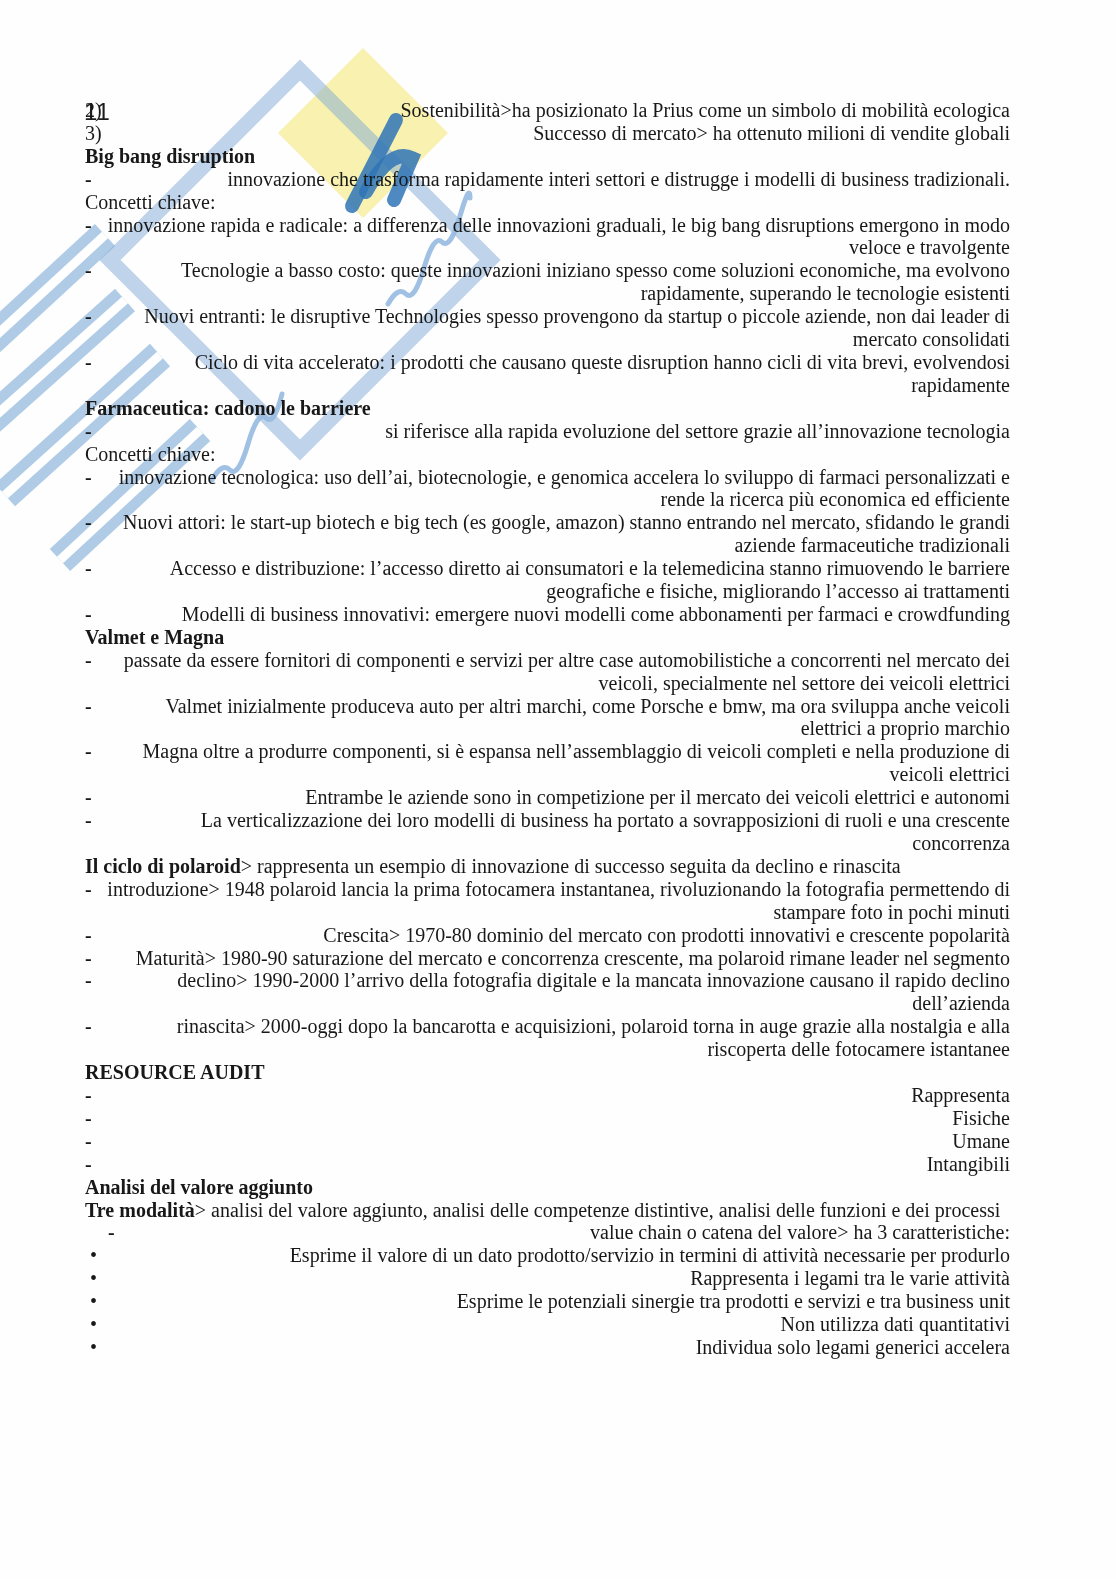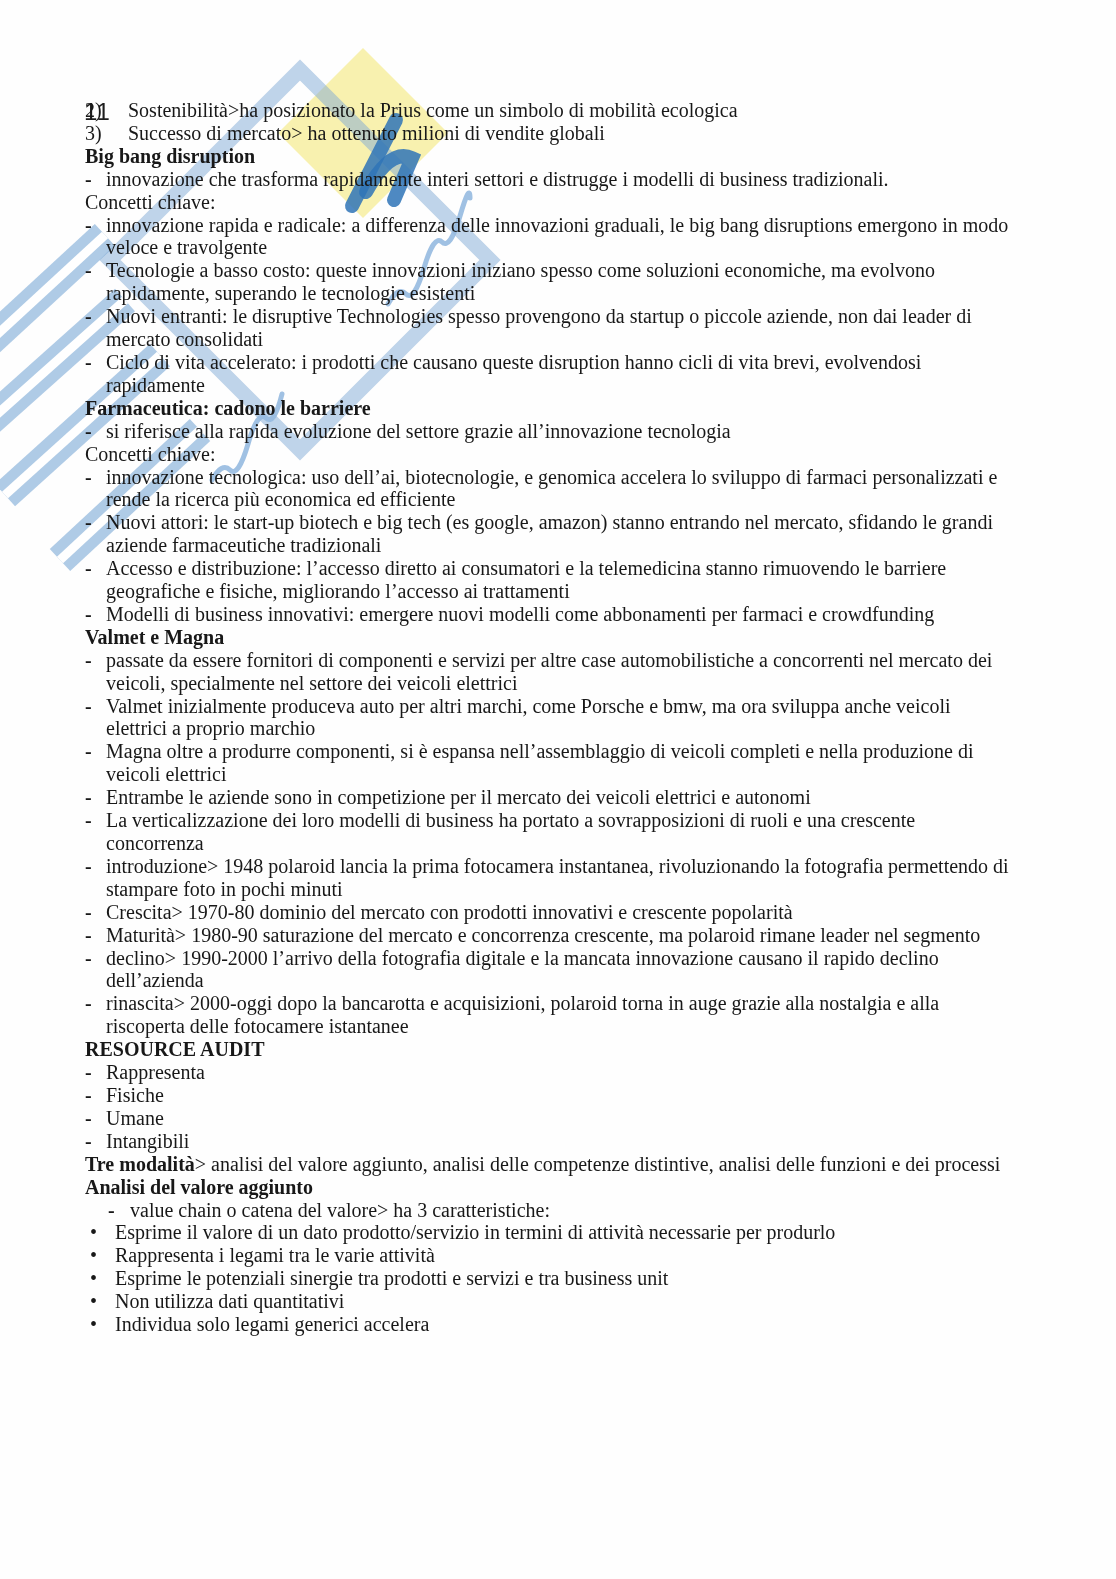--- a/index.html
+++ b/index.html
@@ -28,21 +28,21 @@
     text-rendering:optimizeLegibility;
   }
   .blk{position:relative;}
   .num,.dash,.dash2,.dot{display:flex;align-items:flex-start;}
   .num .marker{flex:0 0 43px;}
   .dash .marker{flex:0 0 21px;font-weight:700;}
   .dash2{padding-left:23px;}
   .dash2 .marker{flex:0 0 22px;font-weight:700;}
   .dot{padding-left:5px;}
   .dot .marker{flex:0 0 25px;}
-  .body{flex:1 1 auto;}
+  .body{flex:1 1 auto;text-align:right;}
   .heading{font-weight:700;font-family:Liberation Serif, serif;}
   .lead b{font-weight:700;}
 </style>
 </head>
 <body>
 
 <div class="page">
 
   <svg class="watermark" width="640" height="700" viewBox="0 0 640 700">
     <g>
@@ -136,20 +136,21 @@
         <span class="body">Magna oltre a produrre componenti, si è espansa nell’assemblaggio di veicoli completi e nella produzione di veicoli elettrici</span>
       </div>
       <div class="blk dash">
         <span class="marker">-</span>
         <span class="body">Entrambe le aziende sono in competizione per il mercato dei veicoli elettrici e autonomi</span>
       </div>
       <div class="blk dash">
         <span class="marker">-</span>
         <span class="body">La verticalizzazione dei loro modelli di business ha portato a sovrapposizioni di ruoli e una crescente concorrenza</span>
       </div>
+      <div class="blk lead"><b>Il ciclo di polaroid</b><span>&gt; rappresenta un esempio di innovazione di successo seguita da declino e rinascita</span></div>
       <div class="blk dash">
         <span class="marker">-</span>
         <span class="body">introduzione&gt; 1948 polaroid lancia la prima fotocamera instantanea, rivoluzionando la fotografia permettendo di stampare foto in pochi minuti</span>
       </div>
       <div class="blk dash">
         <span class="marker">-</span>
         <span class="body">Crescita&gt; 1970-80 dominio del mercato con prodotti innovativi e crescente popolarità</span>
       </div>
       <div class="blk dash">
         <span class="marker">-</span>
@@ -173,22 +174,22 @@
         <span class="body">Fisiche</span>
       </div>
       <div class="blk dash">
         <span class="marker">-</span>
         <span class="body">Umane</span>
       </div>
       <div class="blk dash">
         <span class="marker">-</span>
         <span class="body">Intangibili</span>
       </div>
+      <div class="blk heading">Analisi del valore aggiunto</div>
       <div class="blk lead"><b>Tre modalità</b><span>&gt; analisi del valore aggiunto, analisi delle competenze distintive, analisi delle funzioni e dei processi</span></div>
-      <div class="blk heading">Analisi del valore aggiunto</div>
       <div class="blk dash2">
         <span class="marker">-</span>
         <span class="body">value chain o catena del valore&gt; ha 3 caratteristiche:</span>
       </div>
       <div class="blk dot">
         <span class="marker">•</span>
         <span class="body">Esprime il valore di un dato prodotto/servizio in termini di attività necessarie per produrlo</span>
       </div>
       <div class="blk dot">
         <span class="marker">•</span>

